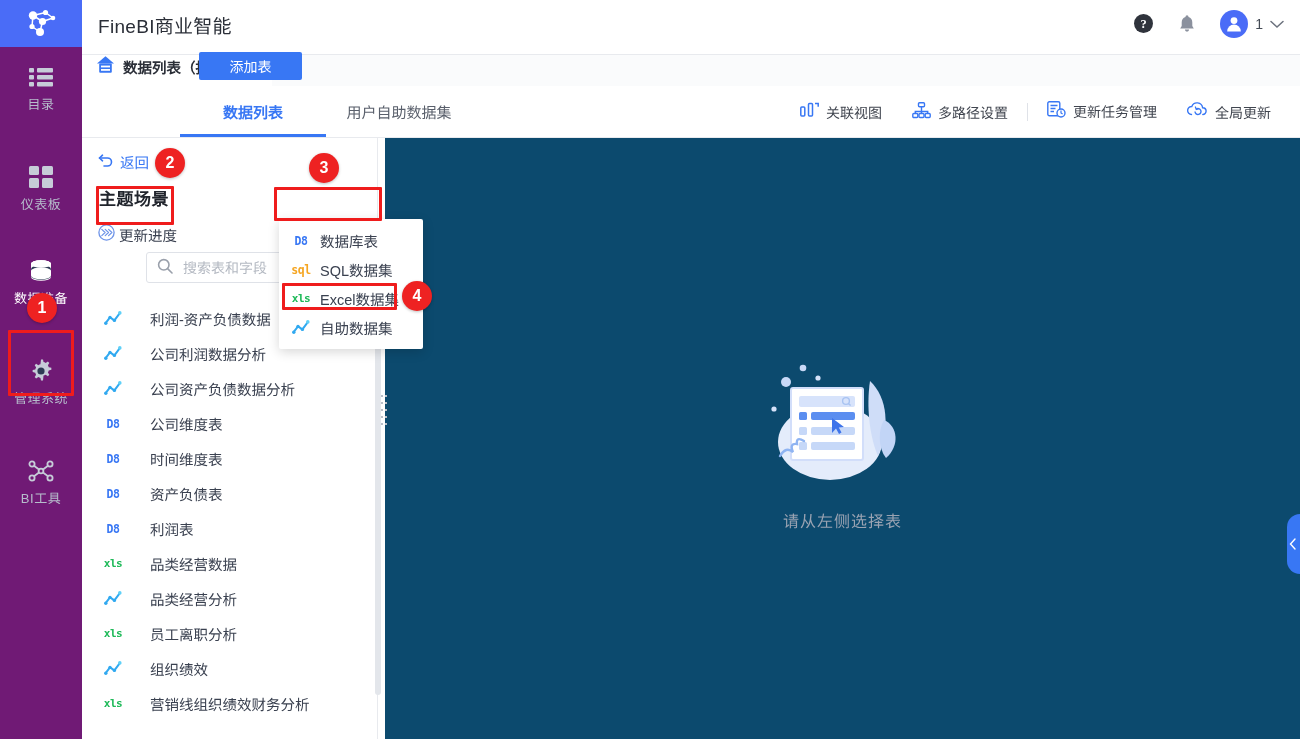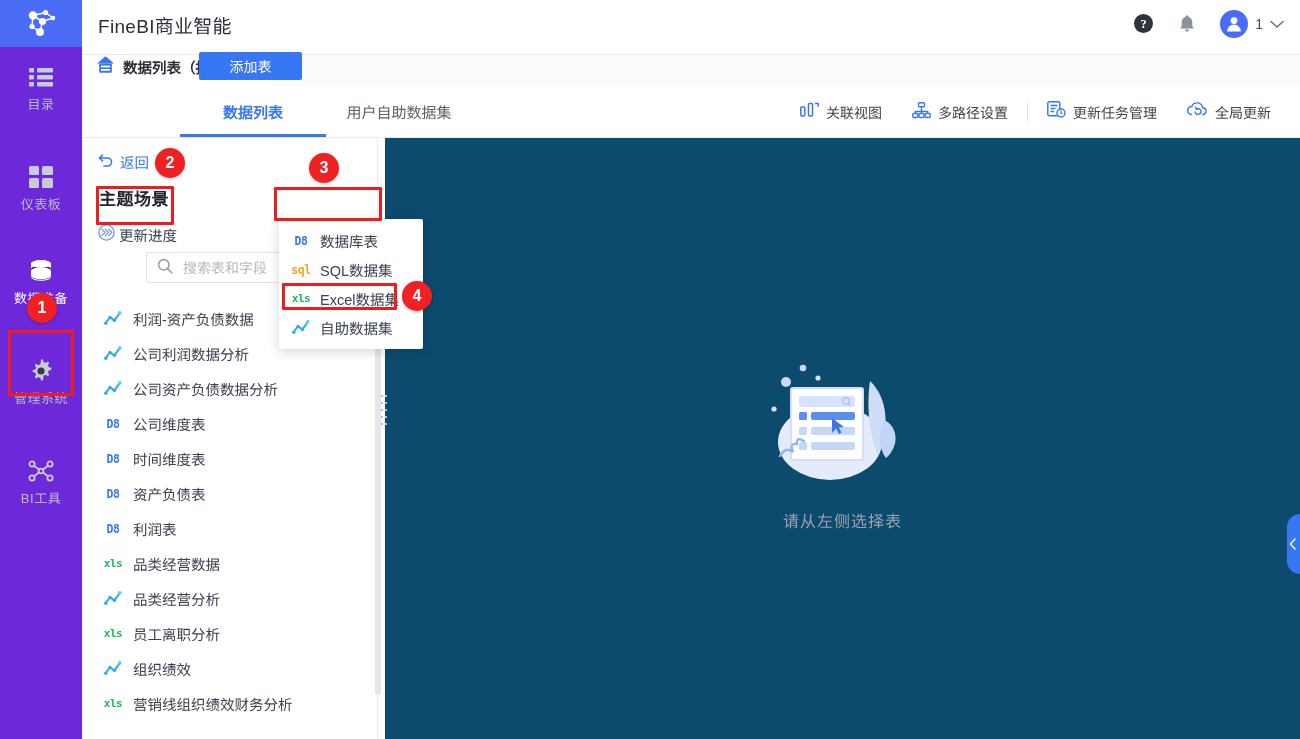--- a/index.html
+++ b/index.html
@@ -13,21 +13,21 @@
   #app {
     position: relative;
     width: 1300px; height: 739px;
     overflow: hidden;
   }
 
   
   .rail {
     position: absolute; left: 0; top: 0;
     width: 82px; height: 739px;
-    background: #6d28d9;
+    background: #701a75;
     z-index: 30;
   }
   .rail-logo {
     position: absolute; left: 0; top: 0;
     width: 82px; height: 47px;
     background: #4a6cf7;
     display: flex; align-items: center; justify-content: center;
   }
   .rail-items {
     position: absolute; left: 0; top: 47px;
@@ -150,21 +150,21 @@
     position: absolute;
     height: 3px; background: #3877f4;
     bottom: 0; left: 0; right: 0;
   }
   .toolbar {
     position: absolute; right: 14px; top: 0;
     height: 51px;
     display: flex; align-items: center; gap: 0px;
   }
   .tb-item {
-    display: flex; align-items: flex-end; gap: 7px;
+    display: flex; align-items: flex-start; gap: 7px;
     font-size: 14px; color: #40454f;
     cursor: pointer;
     padding: 0 15px;
   }
   .tb-sep {
     width: 1px; height: 18px; background: #dfe2e8;
     margin: 0 4px;
   }
 
   
@@ -225,21 +225,21 @@
   .search-input::placeholder { color: #b4b9c2; }
 
   .tablelist {
     position: absolute; left: 0; top: 163px;
     width: 294px; height: 438px;
     overflow: hidden;
   }
   .tl-item {
     height: 35px;
     display: flex; align-items: center;
-    gap: 11px;
+    gap: 28px;
     padding-left: 22px;
     cursor: pointer;
     box-sizing: border-box;
   }
   .tl-ico { width: 18px; display: flex; align-items: center; justify-content: center; flex: 0 0 18px; }
   .tl-label { font-size: 14.5px; color: #3a4150; white-space: nowrap; }
   .ico-db { font-size: 11.5px; font-weight: bold; color: #3877f4; font-family: "DejaVu Sans Mono", monospace; letter-spacing: -.5px; }
   .ico-xls { font-size: 11px; font-weight: bold; color: #20ba5a; font-family: "DejaVu Sans Mono", monospace; letter-spacing: -.5px; }
   .ico-sql { font-size: 11.5px; font-weight: bold; color: #f5a623; font-family: "DejaVu Sans Mono", monospace; letter-spacing: -.5px; }
 

